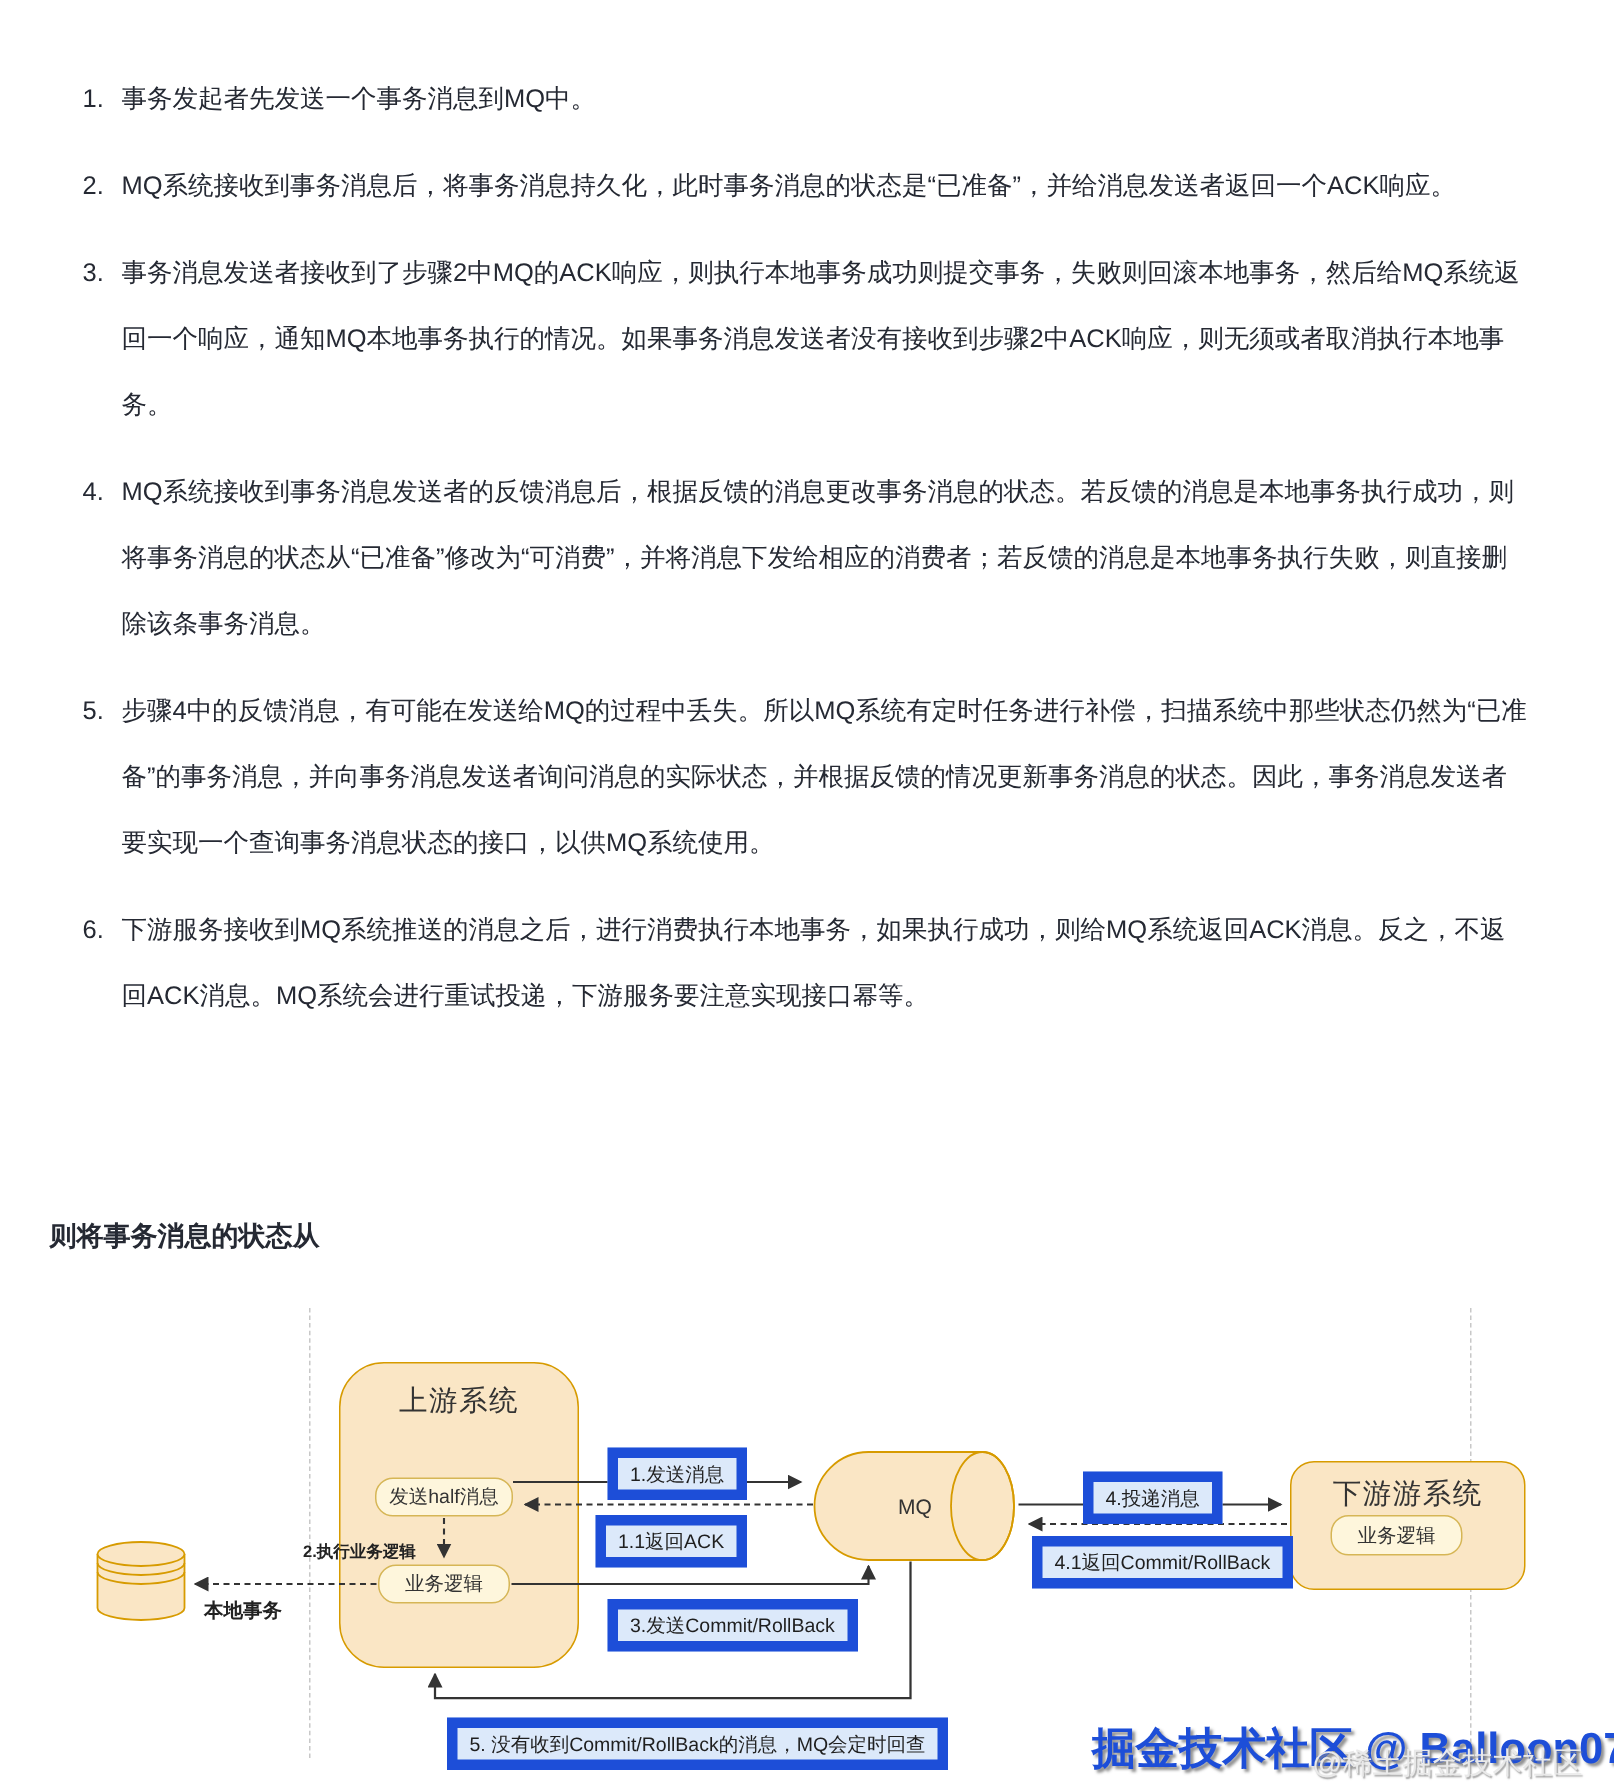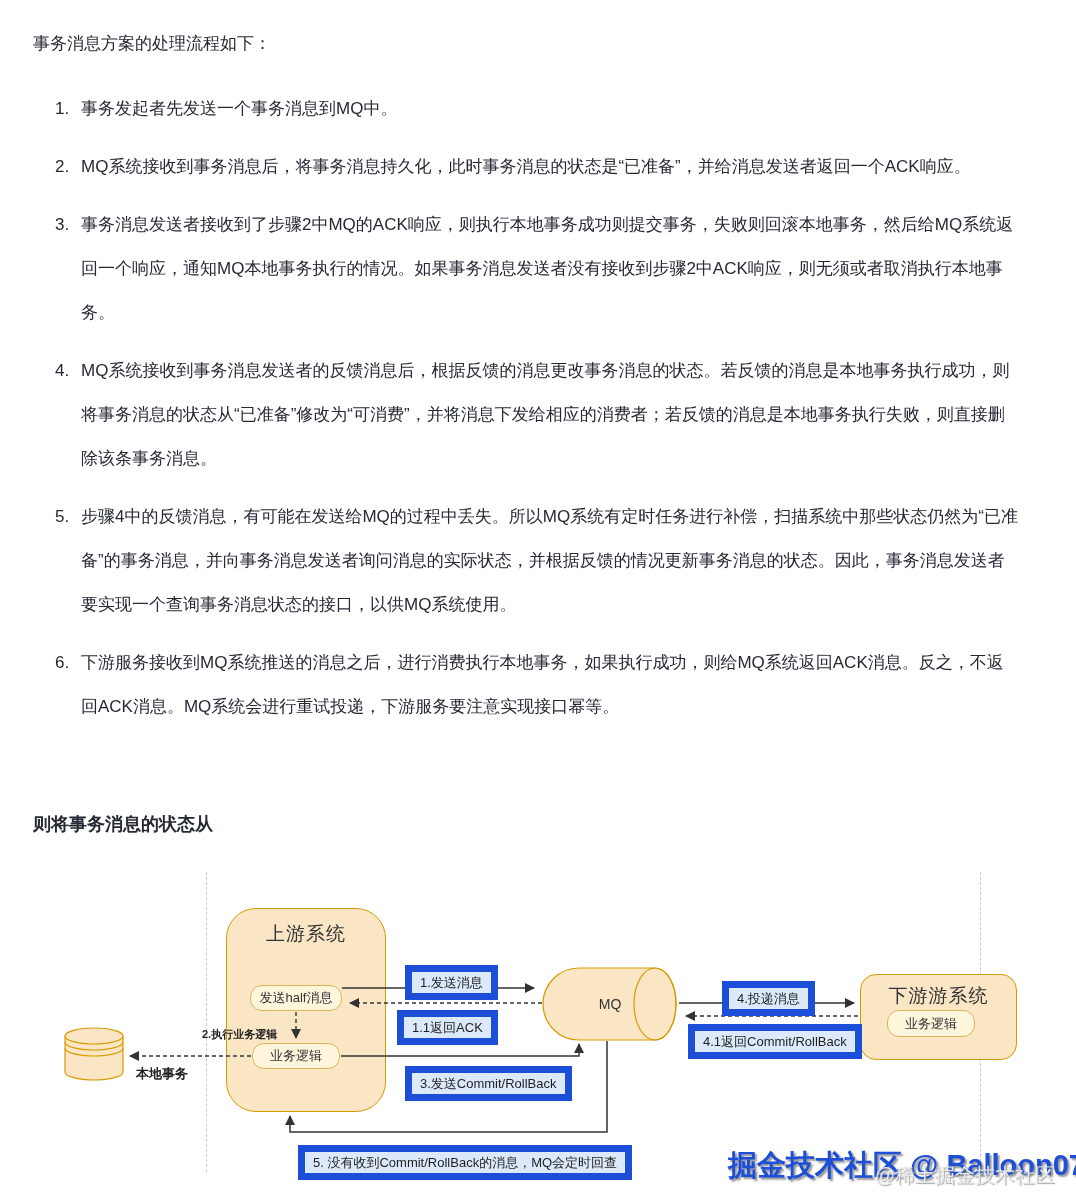--- a/index.html
+++ b/index.html
@@ -57,21 +57,20 @@
   }
   .wm-sub{
     position:absolute;right:61px;top:302px;font-size:20px;font-weight:normal;white-space:nowrap;
     color:#e9e9e9;text-shadow:1px 1px 1px rgba(140,140,140,0.8);
   }
 </style>
 </head>
 <body>
 
 <div class="article">
-  <p class="intro">事务消息方案的处理流程如下：</p>
   <div class="steps">
     <div class="step">
       <span class="num">1.</span>
       <span class="txt">事务发起者先发送一个事务消息到MQ中。</span>
     </div>
     <div class="step">
       <span class="num">2.</span>
       <span class="txt">MQ系统接收到事务消息后，将事务消息持久化，此时事务消息的状态是“已准备”，并给消息发送者返回一个ACK响应。</span>
     </div>
     <div class="step">

